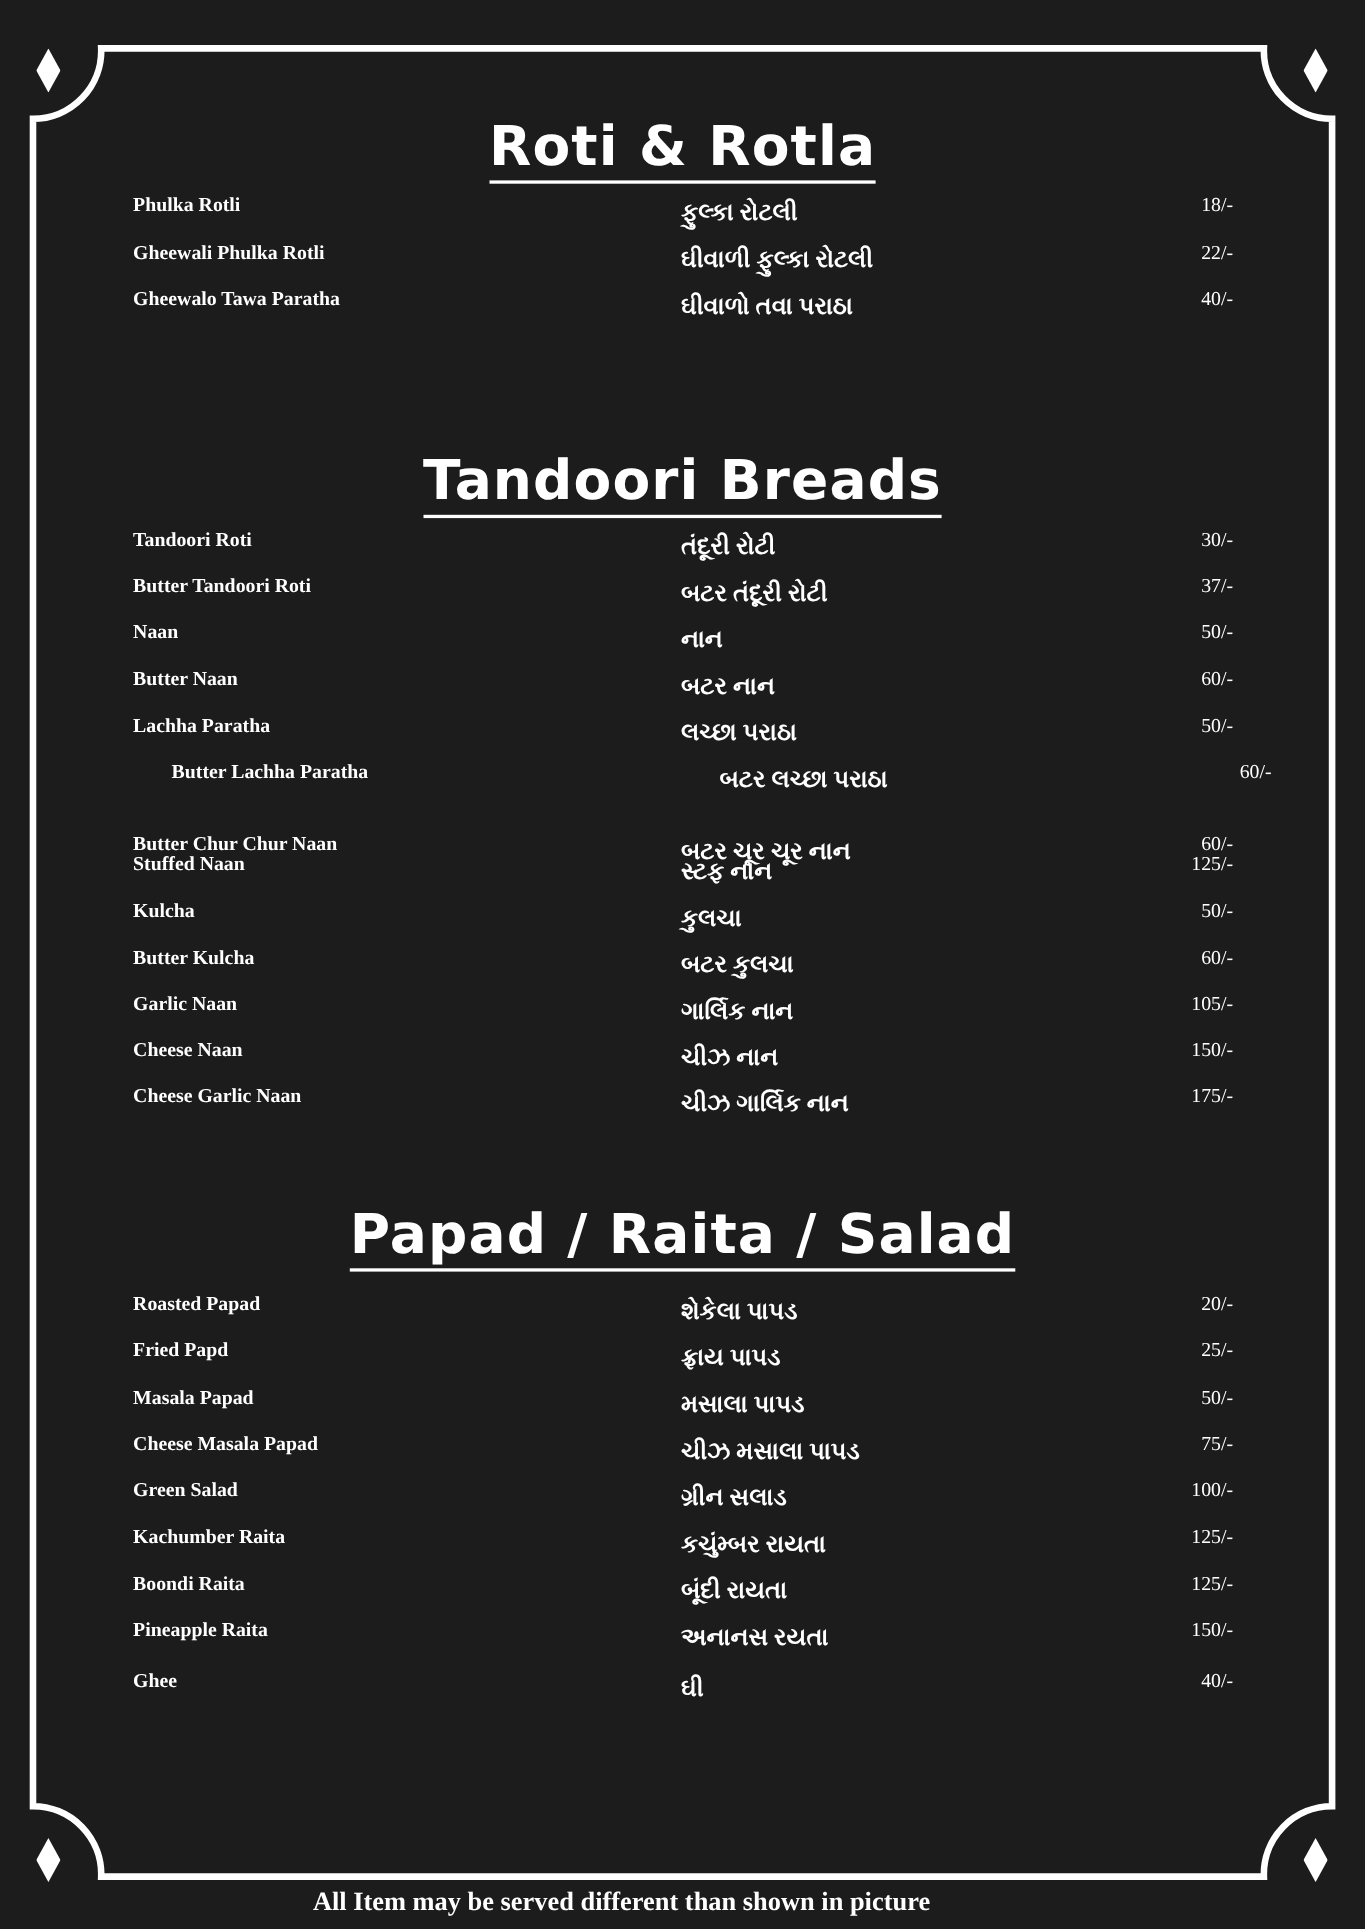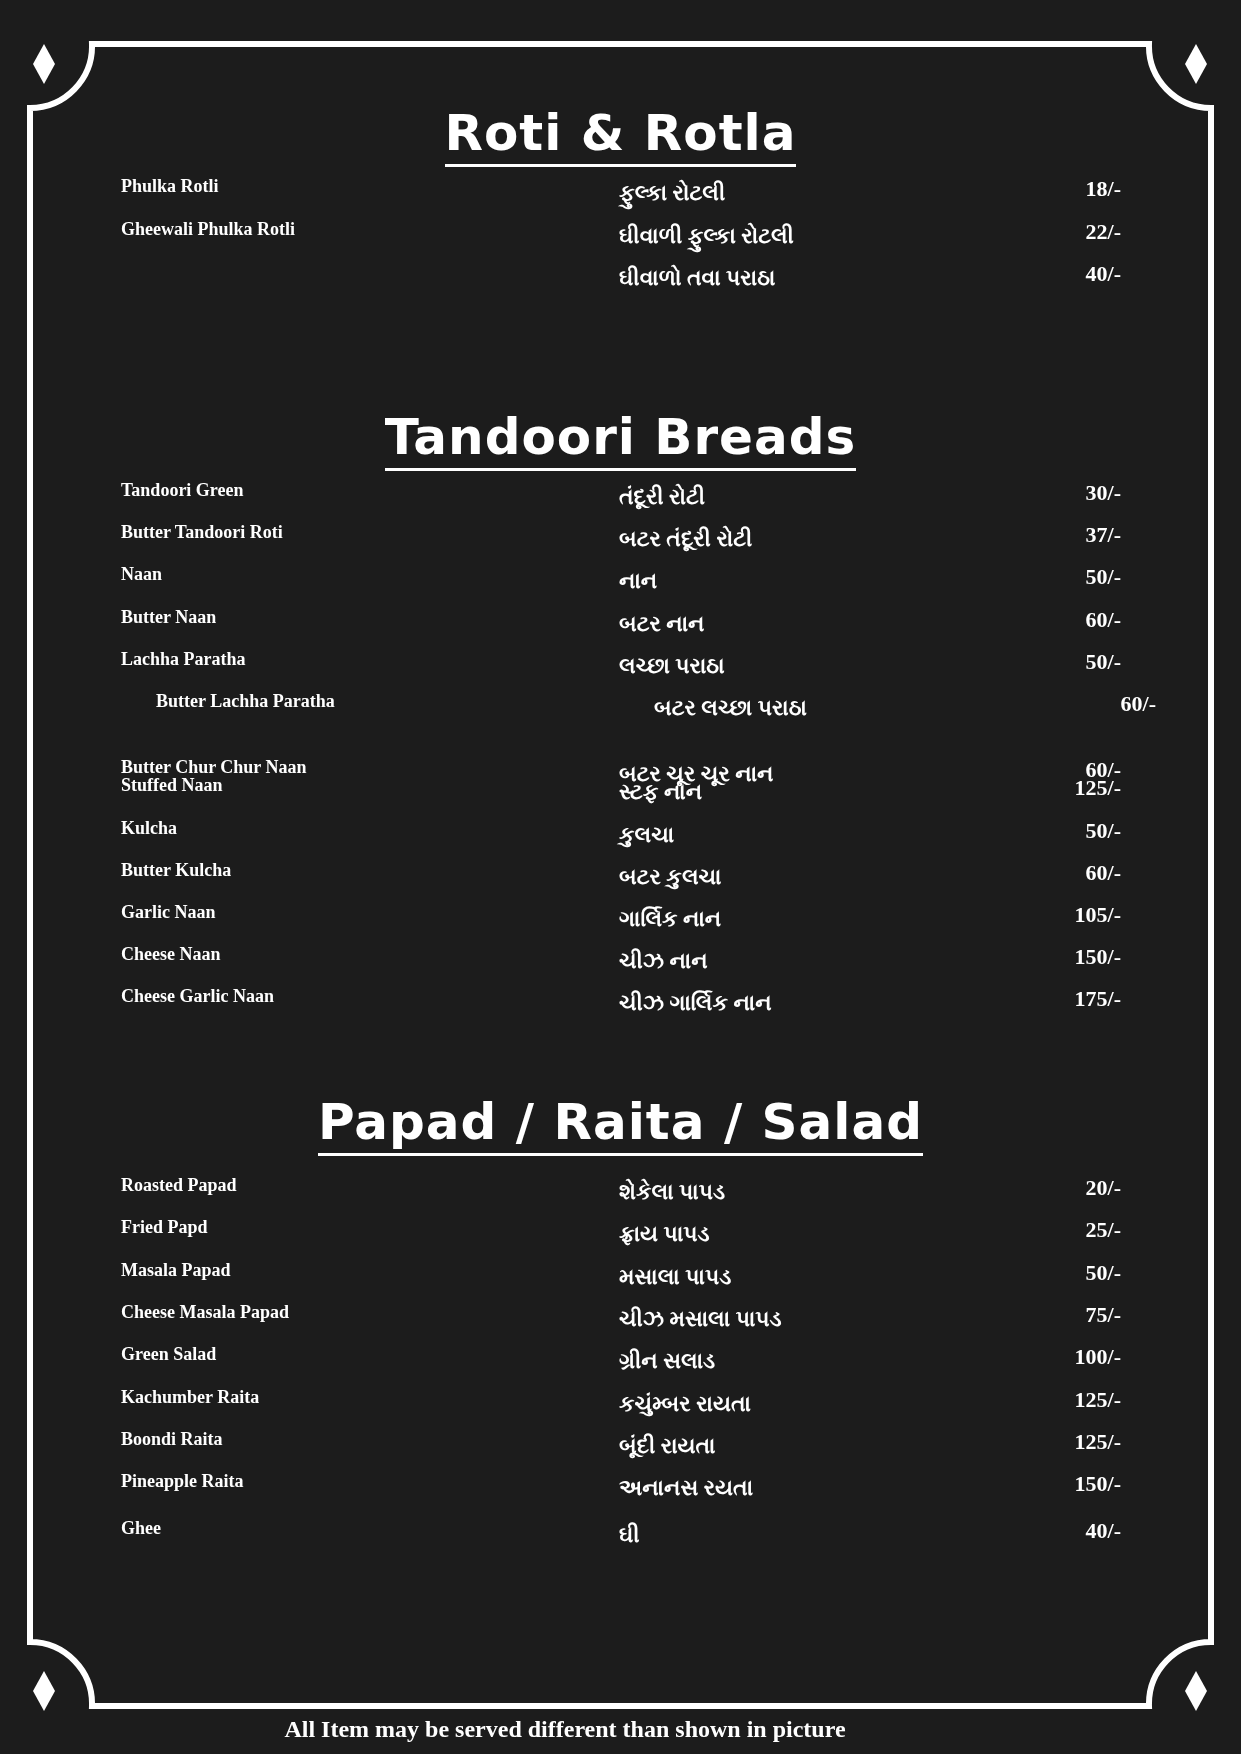--- a/index.html
+++ b/index.html
@@ -11,21 +11,21 @@
   .diamond { position:absolute; width:22px; height:40px; }
   .section-title {
     position:absolute; left:0; width:1241px; text-align:center;
     font-family:"DejaVu Sans", sans-serif; font-weight:bold;
     font-size:50px; letter-spacing:1px; line-height:1;
   }
   .section-title span { border-bottom:3px solid #fff; padding-bottom:2px; }
   .row { position:absolute; left:121px; width:1000px; height:40px; }
   .row .en { position:absolute; left:0; top:0; font-weight:bold; font-size:18px; }
   .row .gu { position:absolute; left:498px; top:4px; font-family:Liberation Serif, serif; font-weight:bold; font-size:22px; }
-  .row .price { position:absolute; right:0; top:0; font-weight:bold; font-size:22px; text-align:right; }
+  .row .price { position:absolute; right:0; top:0; font-weight:normal; font-size:18px; text-align:right; }
   .footer {
     position:absolute; left:0; width:1130px; top:1716px; text-align:center;
     font-weight:bold; font-size:24px;
   }
 </style>
 </head>
 <body>
 
 <svg class="frame" viewBox="0 0 1241 1754" xmlns="http://www.w3.org/2000/svg">
   <path d="M92 44 L1149 44 A62 62 0 0 0 1211 108 L1211 1642 A62 62 0 0 0 1149 1706 L92 1706 A62 62 0 0 0 30 1642 L30 108 A62 62 0 0 0 92 44 Z" fill="none" stroke="#ffffff" stroke-width="6"></path>
@@ -49,29 +49,30 @@
       <span class="en">Phulka Rotli</span>
       <span class="gu">ફુલ્કા રોટલી</span>
       <span class="price">18/-</span>
     </div>
     <div class="row" style="top: 218.5px;">
       <span class="en">Gheewali Phulka Rotli</span>
       <span class="gu">ઘીવાળી ફુલ્કા રોટલી</span>
       <span class="price">22/-</span>
     </div>
     <div class="row" style="top: 261px;">
+      <span class="en">Gheewalo Tawa Paratha</span>
       <span class="gu">ઘીવાળો તવા પરાઠા</span>
       <span class="price">40/-</span>
     </div>
   </div>
 
 <div class="section-title" style="top:412px"><span>Tandoori Breads</span></div>
 <div id="sec1">
     <div class="row" style="top: 480px;">
-      <span class="en">Tandoori Green</span>
+      <span class="en">Tandoori Roti</span>
       <span class="gu">તંદૂરી રોટી</span>
       <span class="price">30/-</span>
     </div>
     <div class="row" style="top: 522.2px;">
       <span class="en">Butter Tandoori Roti</span>
       <span class="gu">બટર તંદૂરી રોટી</span>
       <span class="price">37/-</span>
     </div>
     <div class="row" style="top: 564.4px;">
       <span class="en">Naan</span>

